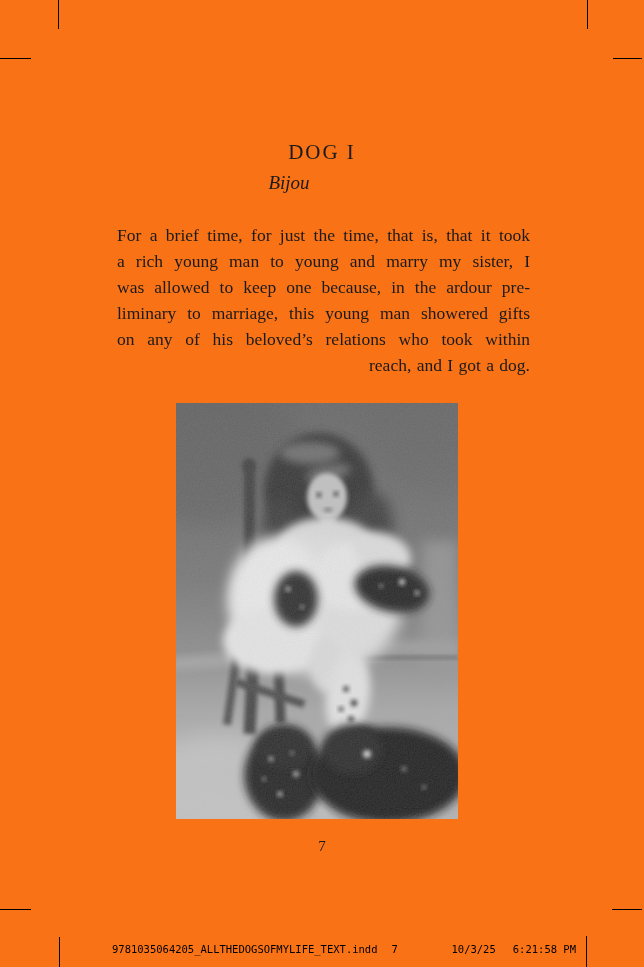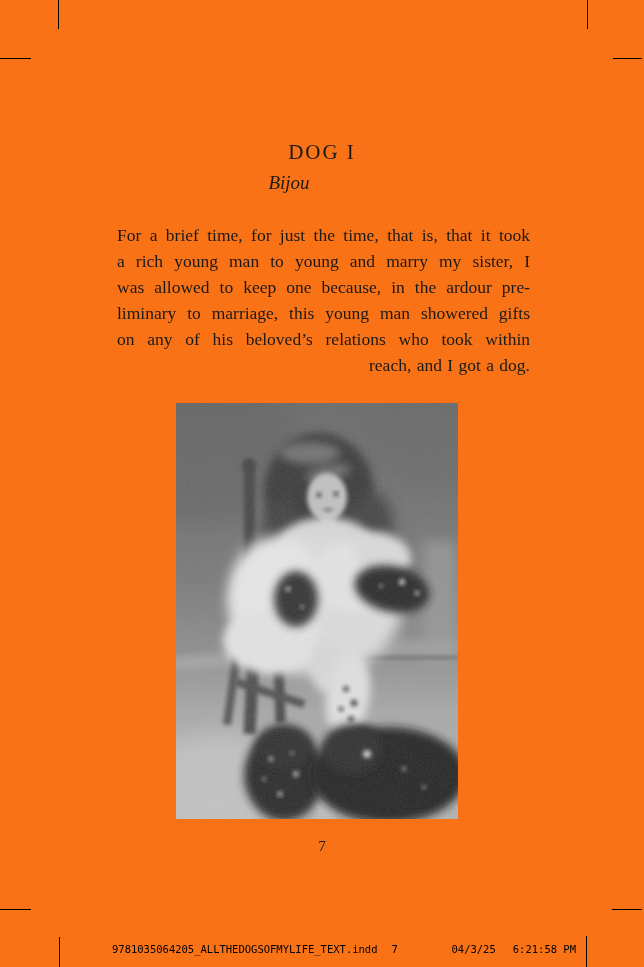--- a/index.html
+++ b/index.html
@@ -169,17 +169,17 @@
       <rect width="282" height="416" filter="url(#noise)" opacity="0.22"></rect>
     </svg>
   </div>
 
   <div class="pageno">7</div>
 
   <div class="slug slug-left">
     <span>9781035064205_ALLTHEDOGSOFMYLIFE_TEXT.indd</span><span class="pgref">7</span>
   </div>
   <div class="slug slug-right">
-    <span>04/3/25</span>
+    <span>10/3/25</span>
     <span>6:21:58 PM</span>
   </div>
 
 </div>
 
 </body></html>

